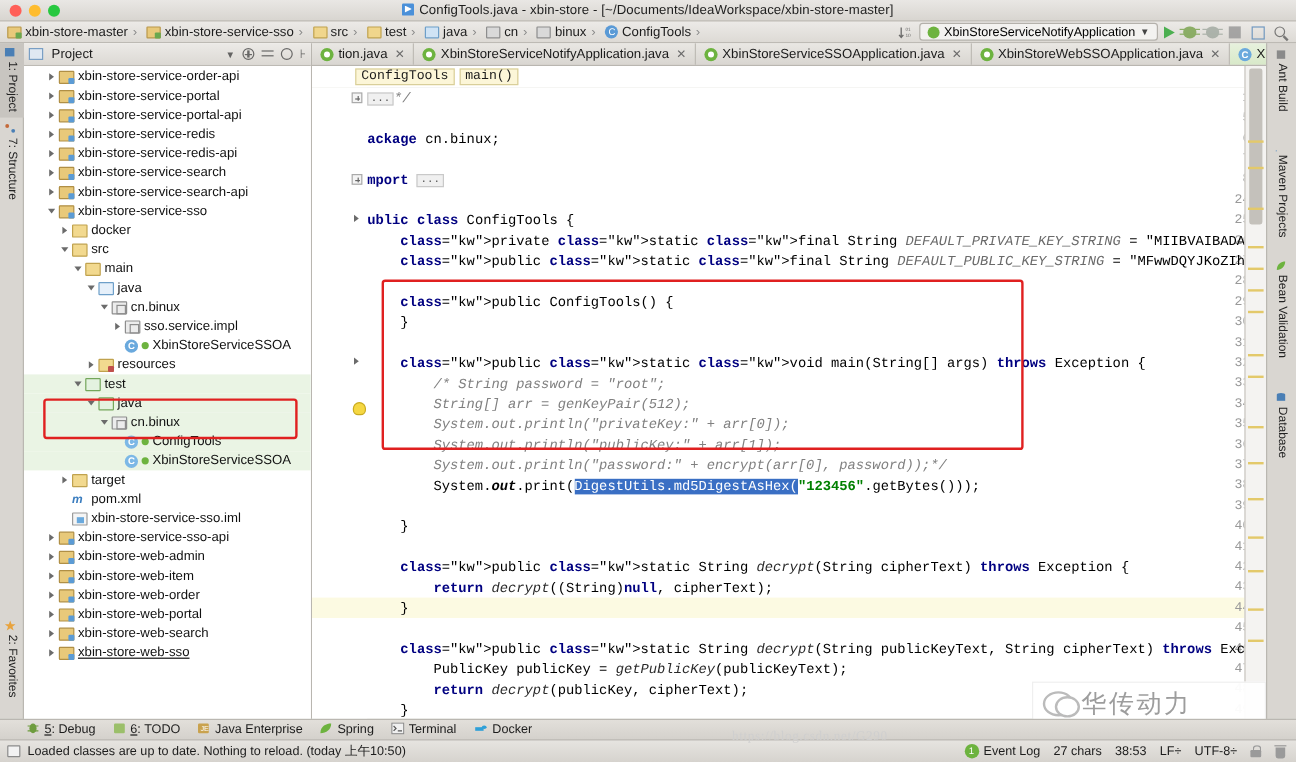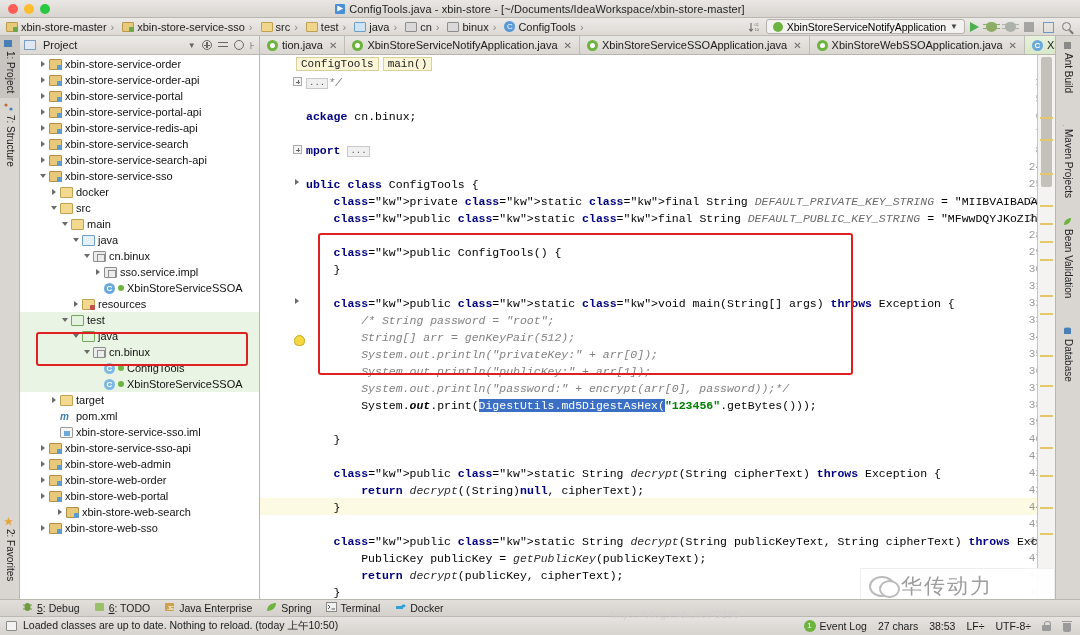--- a/index.html
+++ b/index.html
@@ -332,36 +332,36 @@
         <span class="circ"></span>
         <span class="collap"></span>
         <span class="gear"></span>
         <span style="font-size:10px;color:#444;">⊦</span>
       </span>
     </div>
     <div class="tree" id="tree">
         <div class="trow" style="padding-left: 19px;">
           <span class="arrow closed"></span>
           <span class="tico ic-mod"></span>
-          <span>xbin-store-service-order</span>
-        </div>
-        <div class="trow" style="padding-left: 19px;">
-          <span class="arrow closed"></span>
-          <span class="tico ic-mod"></span>
           <span>xbin-store-service-order-api</span>
         </div>
         <div class="trow" style="padding-left: 19px;">
           <span class="arrow closed"></span>
           <span class="tico ic-mod"></span>
           <span>xbin-store-service-portal</span>
         </div>
         <div class="trow" style="padding-left: 19px;">
           <span class="arrow closed"></span>
           <span class="tico ic-mod"></span>
           <span>xbin-store-service-portal-api</span>
+        </div>
+        <div class="trow" style="padding-left: 19px;">
+          <span class="arrow closed"></span>
+          <span class="tico ic-mod"></span>
+          <span>xbin-store-service-redis</span>
         </div>
         <div class="trow" style="padding-left: 19px; text-align: right;">
           <span class="arrow closed"></span>
           <span class="tico ic-mod"></span>
           <span>xbin-store-service-redis-api</span>
         </div>
         <div class="trow" style="padding-left: 19px;">
           <span class="arrow closed"></span>
           <span class="tico ic-mod"></span>
           <span>xbin-store-service-search</span>
@@ -465,33 +465,38 @@
           <span>xbin-store-service-sso-api</span>
         </div>
         <div class="trow" style="padding-left: 19px;">
           <span class="arrow closed"></span>
           <span class="tico ic-mod"></span>
           <span>xbin-store-web-admin</span>
         </div>
         <div class="trow" style="padding-left: 19px;">
           <span class="arrow closed"></span>
           <span class="tico ic-mod"></span>
+          <span>xbin-store-web-item</span>
+        </div>
+        <div class="trow" style="padding-left: 19px;">
+          <span class="arrow closed"></span>
+          <span class="tico ic-mod"></span>
           <span>xbin-store-web-order</span>
         </div>
         <div class="trow" style="padding-left: 19px;">
           <span class="arrow closed"></span>
           <span class="tico ic-mod"></span>
           <span>xbin-store-web-portal</span>
         </div>
-        <div class="trow" style="padding-left: 36px;">
+        <div class="trow" style="padding-left: 19px;">
           <span class="arrow closed"></span>
           <span class="tico ic-mod"></span>
           <span>xbin-store-web-search</span>
         </div>
-        <div class="trow" style="padding-left: 19px;">
+        <div class="trow" style="padding-left: 19px; text-decoration: underline;">
           <span class="arrow closed"></span>
           <span class="tico ic-mod"></span>
           <span>xbin-store-web-sso</span>
         </div>
       </div>
   </div>
 
   <div class="annot" style="left:36px;top:332px;width:212px;height:34px;"></div>
 
   <div class="tabbar">

